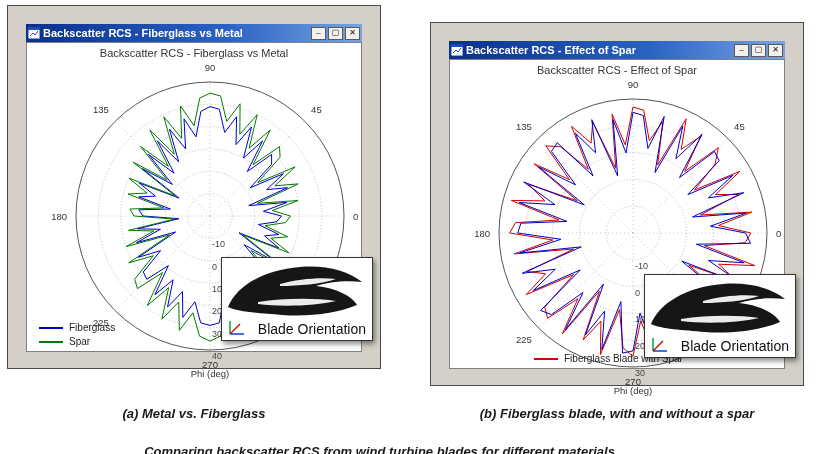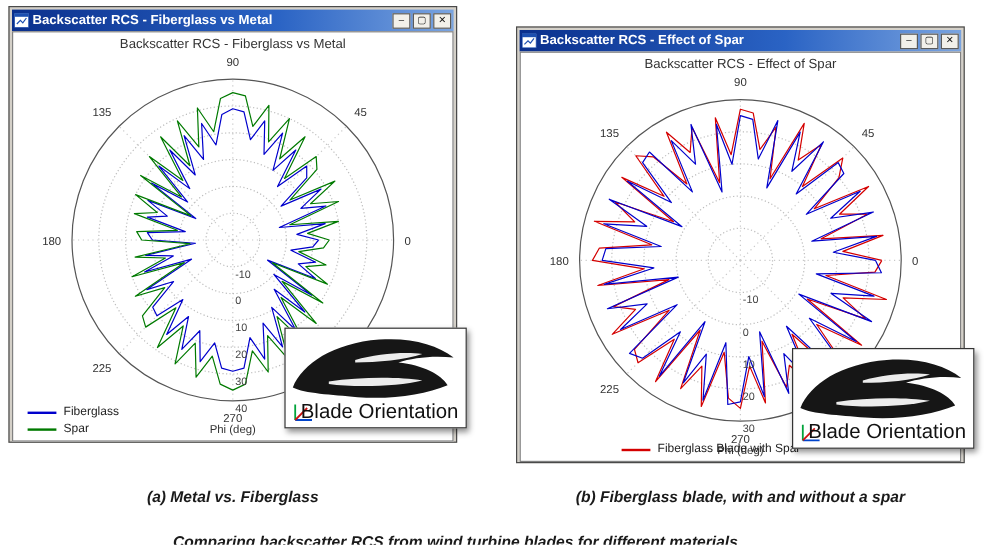--- a/index.html
+++ b/index.html
@@ -1,19 +1,19 @@
 <!DOCTYPE html>
 <html><head>
 <meta charset="utf-8">
 <style>
   html,body{margin:0;padding:0;}
   body{width:822px;height:454px;background:#fff;position:relative;
        font-family:"Liberation Sans",sans-serif;overflow:hidden;}
   .window{position:absolute;width:374px;height:364px;background:#d4d0c8;
-          border:1px solid #4a4a4a;padding:2px;box-sizing:border-box;}
+          border:1px solid #4a4a4a;padding:18px;box-sizing:border-box;}
   .titlebar{height:18px;display:flex;align-items:center;gap:3px;padding:0 2px;
             background:linear-gradient(90deg,#0a2f8c 0%,#2a63c4 60%,#7aa4e0 100%);
             color:#fff;font-size:11px;font-weight:bold;}
   .ticon{display:flex;align-items:center;}
   .ttext{flex:1;white-space:nowrap;overflow:hidden;text-overflow:ellipsis;}
   .tbtns{display:flex;gap:2px;}
   .tbtn{width:15px;height:13px;background:#f2f0ea;border:1px solid #5a5a5a;
         font-size:8px;line-height:1;display:flex;align-items:center;justify-content:center;
         padding:0;font-family:"Liberation Sans",sans-serif;color:#111;cursor:pointer;}
   .client{position:relative;height:calc(100% - 18px);background:#fff;
@@ -22,21 +22,21 @@
               font-size:11px;color:#333;}
   svg.chart{position:absolute;top:0;left:0;font-family:"Liberation Sans",sans-serif;}
   .legend{position:absolute;bottom:4px;display:flex;flex-direction:column;gap:3px;z-index:2;}
   .legend.pos-a{left:12px;}
   .legend.pos-b{left:84px;}
   .litem{display:flex;align-items:center;gap:6px;}
   .lswatch{display:inline-block;width:24px;height:2px;background:#000;}
   .llabel{font-size:10px;color:#222;}
   .inset{position:absolute;right:-12px;bottom:10px;width:150px;height:82px;background:#fff;
          border:1px solid #333;box-shadow:2px 3px 5px rgba(0,0,0,.45);z-index:5;}
-  .inset-label{position:absolute;right:6px;bottom:3px;font-size:17px;color:#111;}
+  .inset-label{position:absolute;right:6px;bottom:3px;font-size:14px;color:#111;}
   .blade-svg{position:absolute;top:1px;left:0;}
   .triad-svg{position:absolute;left:2px;bottom:2px;}
   .caption{position:absolute;font-style:italic;font-weight:600;font-size:13px;
            color:#1a1a1a;text-align:center;margin-top:16px;}
   .caption-a{left:7px;top:390px;width:374px;}
   .caption-b{left:430px;top:390px;width:374px;}
   .caption-main{left:0;top:428px;width:759px;}
 </style>
 </head>
 <body>

